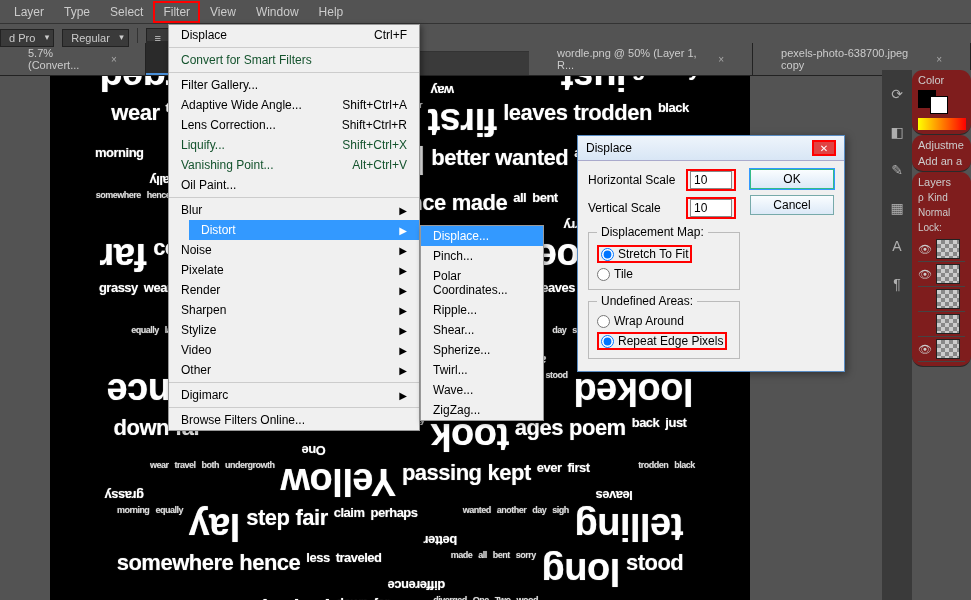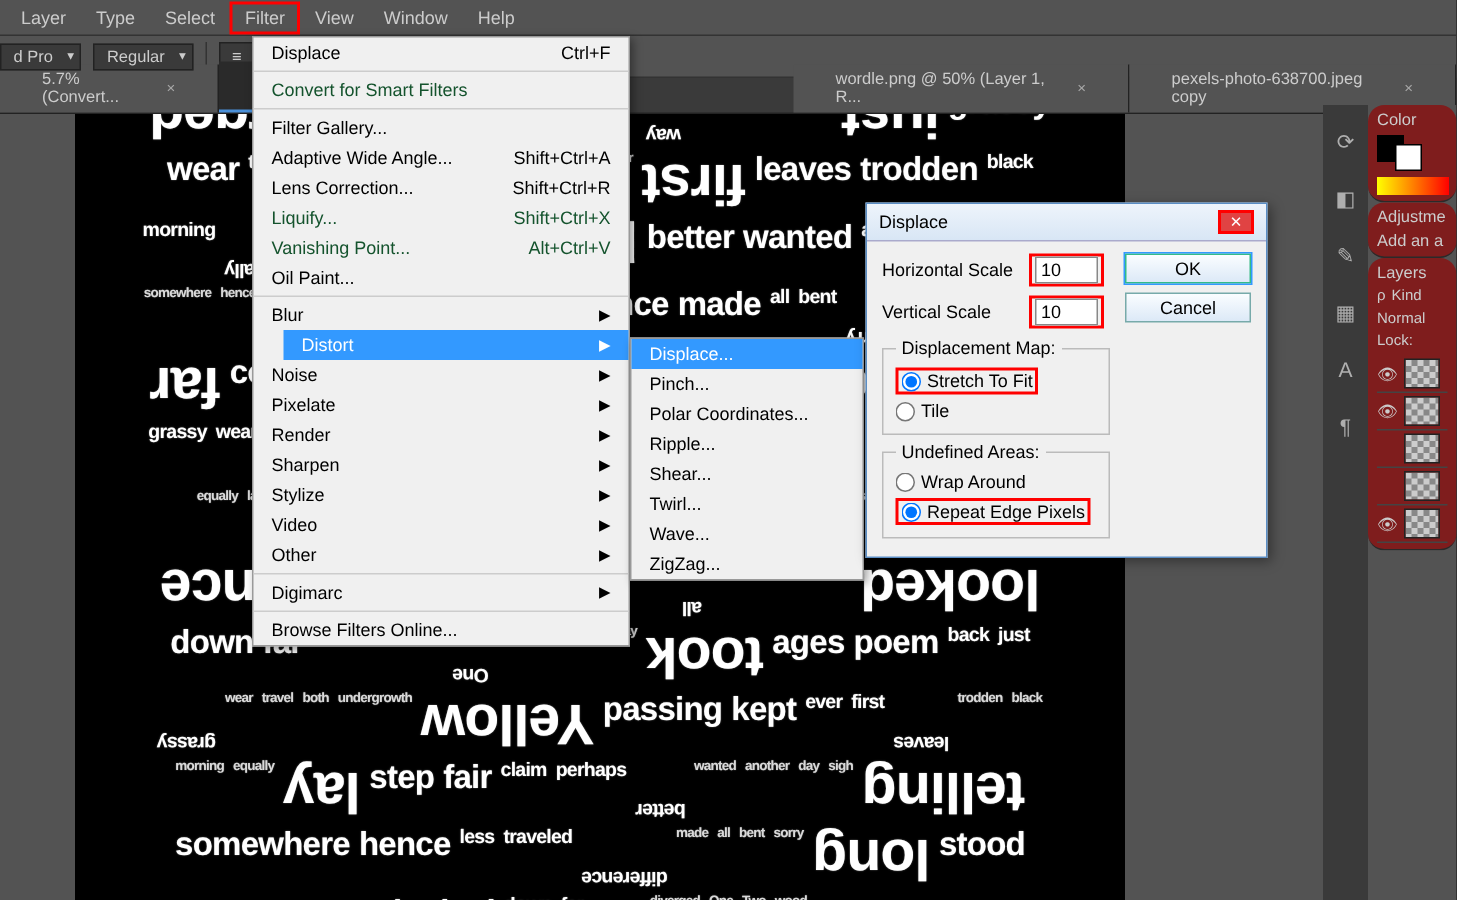--- a/index.html
+++ b/index.html
@@ -21,21 +21,21 @@
 .canvas .wordcloud { position: absolute; inset: 0; background: #000; display: flex; flex-wrap: wrap; align-content: center; justify-content: center; padding: 40px; overflow: hidden; }
 .canvas .w { color: #fff; font-weight: bold; margin: 1px 3px; letter-spacing: -0.5px; text-shadow: 0 0 1px #888; }
 .canvas .w.lg { font-size: 38px; } .canvas .w.md { font-size: 22px; } .canvas .w.sm { font-size: 13px; } .canvas .w.xs { font-size: 9px; opacity: .85; }
 .canvas .w.rot { transform: rotate(180deg); display: inline-block; }
 .dropdown1 { position: absolute; top: 24px; left: 168px; width: 252px; background: #f0f0f0; border: 1px solid #999; box-shadow: 2px 2px 6px rgba(0,0,0,.4); font-size: 12px; color: #000; z-index: 100; }
 .dropdown1 .row { padding: 3px 12px; display: flex; justify-content: space-between; align-items: center; cursor: default; }
 .dropdown1 .row.dis { color: #14532d; }
 .dropdown1 .sep { height: 1px; background: #ccc; margin: 2px 0; }
 .dropdown1 .row .arr { font-size: 10px; }
 .dropdown1 .row.sel { background: #3399ff; color: #fff; margin-left: 20px; }
-.dropdown2 { position: absolute; top: 225px; left: 420px; width: 156px; background: #f0f0f0; border: 1px solid #999; box-shadow: 2px 2px 6px rgba(0,0,0,.4); font-size: 12px; color: #000; z-index: 101; }
+.dropdown2 { position: absolute; top: 225px; left: 420px; width: 124px; background: #f0f0f0; border: 1px solid #999; box-shadow: 2px 2px 6px rgba(0,0,0,.4); font-size: 12px; color: #000; z-index: 101; }
 .dropdown2 .row { padding: 3px 12px; cursor: default; }
 .dropdown2 .row.sel { background: #3399ff; color: #fff; }
 .dialog { position: absolute; top: 135px; left: 577px; width: 268px; background: #f0f0f0; border: 1px solid #5a8dc4; box-shadow: 2px 2px 8px rgba(0,0,0,.4); font-size: 12px; color: #000; z-index: 110; }
 .dialog .titlebar { background: linear-gradient(#eef4fb, #d8e6f5); padding: 4px 8px; display: flex; justify-content: space-between; align-items: center; border-bottom: 1px solid #aac; }
 .dialog .closebtn { width: 24px; height: 16px; background: #e04343; color: #fff; display: flex; align-items: center; justify-content: center; font-size: 10px; border: 2px solid #ff0000; }
 .dialog .body { padding: 8px 10px 12px; display: flex; gap: 10px; }
 .dialog .fields { flex: 1; }
 .dialog .frow { display: flex; align-items: center; margin-bottom: 6px; gap: 8px; }
 .dialog .frow label { width: 90px; }
 .dialog .frow input[type=text] { width: 42px; border: 1px solid #888; padding: 1px 3px; font-size: 12px; }
@@ -351,20 +351,21 @@
       <span>Browse Filters Online...</span>
     </div>
 </div>
 
 <div class="dropdown2" id="sub">
     <div class="row sel">Displace...</div>
     <div class="row">Pinch...</div>
     <div class="row">Polar Coordinates...</div>
     <div class="row">Ripple...</div>
     <div class="row">Shear...</div>
+    <div class="row">Spherize...</div>
     <div class="row">Twirl...</div>
     <div class="row">Wave...</div>
     <div class="row">ZigZag...</div>
   </div>
 
 <div class="dialog">
   <div class="titlebar">
     <span>Displace</span>
     <span class="closebtn">✕</span>
   </div>

